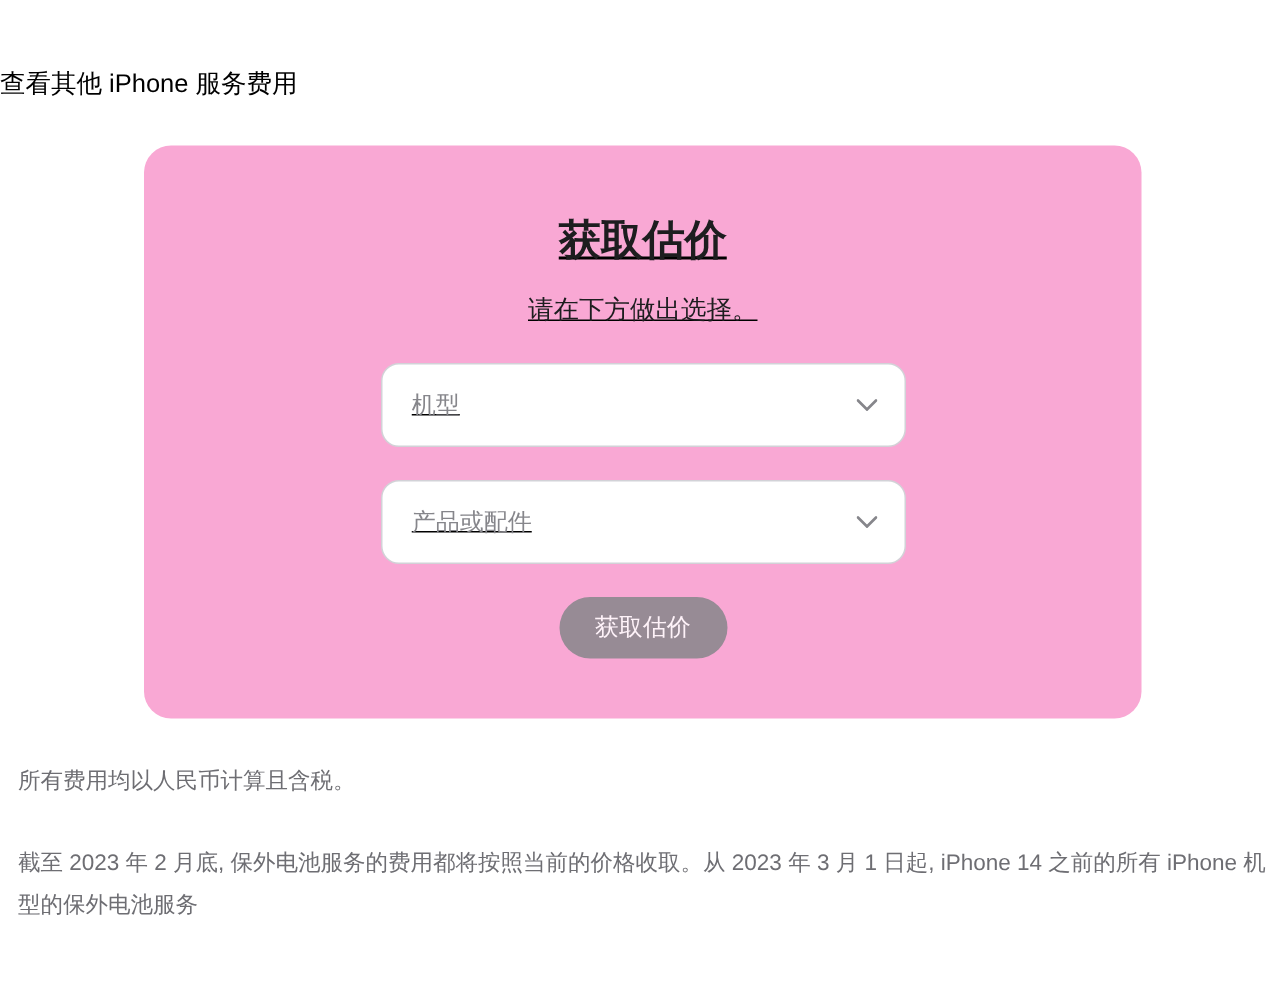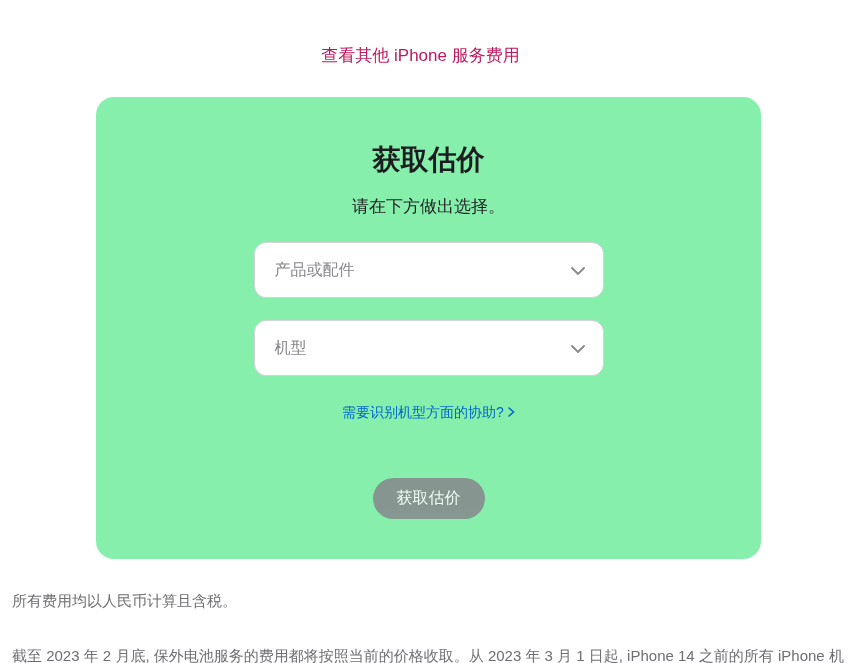--- a/index.html
+++ b/index.html
@@ -5,33 +5,33 @@
     * { margin: 0; padding: 0; box-sizing: border-box; }
     body {
       font-family: -apple-system, BlinkMacSystemFont, "Helvetica Neue", Arial, sans-serif;
       background: #fff;
       width: 857px;
       height: 663px;
       overflow: hidden;
     }
     .container { width: 100%; padding: 0; }
     .top-link {
-      text-align: center;
-      color: #be185d;
+      color: #000000;
       font-size: 17px;
       padding: 44px 16px 30px 0;
       cursor: pointer;
     }
     .card {
-      background: #86efac;
+      background: #f9a8d4;
       border-radius: 18px;
       width: 665px;
       margin: 0 auto;
       padding: 44px 40px 40px 40px;
       text-align: center;
+      text-decoration: underline;
     }
     .card-title {
       font-size: 28px;
       font-weight: 600;
       color: #1d1d1f;
       margin-bottom: 16px;
     }
     .card-subtitle {
       font-size: 17px;
       color: #1d1d1f;
@@ -96,45 +96,37 @@
 <body>
 
 <div class="container">
   <div class="top-link">查看其他 iPhone 服务费用</div>
 
   <div class="card">
     <h2 class="card-title">获取估价</h2>
     <p class="card-subtitle">请在下方做出选择。</p>
 
     <div class="select-box">
+      <span class="label">机型</span>
+      <span class="chev">
+        <svg class="chevron" viewBox="0 0 14 8">
+            <path d="M1 1 L7 7 L13 1" stroke="#86868b" stroke-width="1.8" fill="none" stroke-linecap="round"></path>
+          </svg>
+      </span>
+    </div>
+
+    <div class="select-box">
       <span class="label">产品或配件</span>
       <span class="chev">
         <svg class="chevron" viewBox="0 0 14 8">
             <path d="M1 1 L7 7 L13 1" stroke="#86868b" stroke-width="1.8" fill="none" stroke-linecap="round"></path>
           </svg>
       </span>
     </div>
 
-    <div class="select-box">
-      <span class="label">机型</span>
-      <span class="chev">
-        <svg class="chevron" viewBox="0 0 14 8">
-            <path d="M1 1 L7 7 L13 1" stroke="#86868b" stroke-width="1.8" fill="none" stroke-linecap="round"></path>
-          </svg>
-      </span>
-    </div>
-
-    <div class="help-link">
-      <span>需要识别机型方面的协助?</span>
-      <span class="help-chev">
-        <svg width="7" height="10" viewBox="0 0 7 10">
-            <path d="M1 1 L5.5 5 L1 9" stroke="#06c" stroke-width="1.6" fill="none" stroke-linecap="round"></path>
-          </svg>
-      </span>
-    </div>
 
     <div>
       <button class="submit-btn">获取估价</button>
     </div>
   </div>
 
   <div class="footer">
     <p>所有费用均以人民币计算且含税。</p>
     <p>
       <span>截至 2023 年 2 月底, 保外电池服务的费用都将按照当前的价格收取。从 2023 年 3 月 1 日起, iPhone 14 之前的所有 iPhone 机型的保外电池服务</span>

